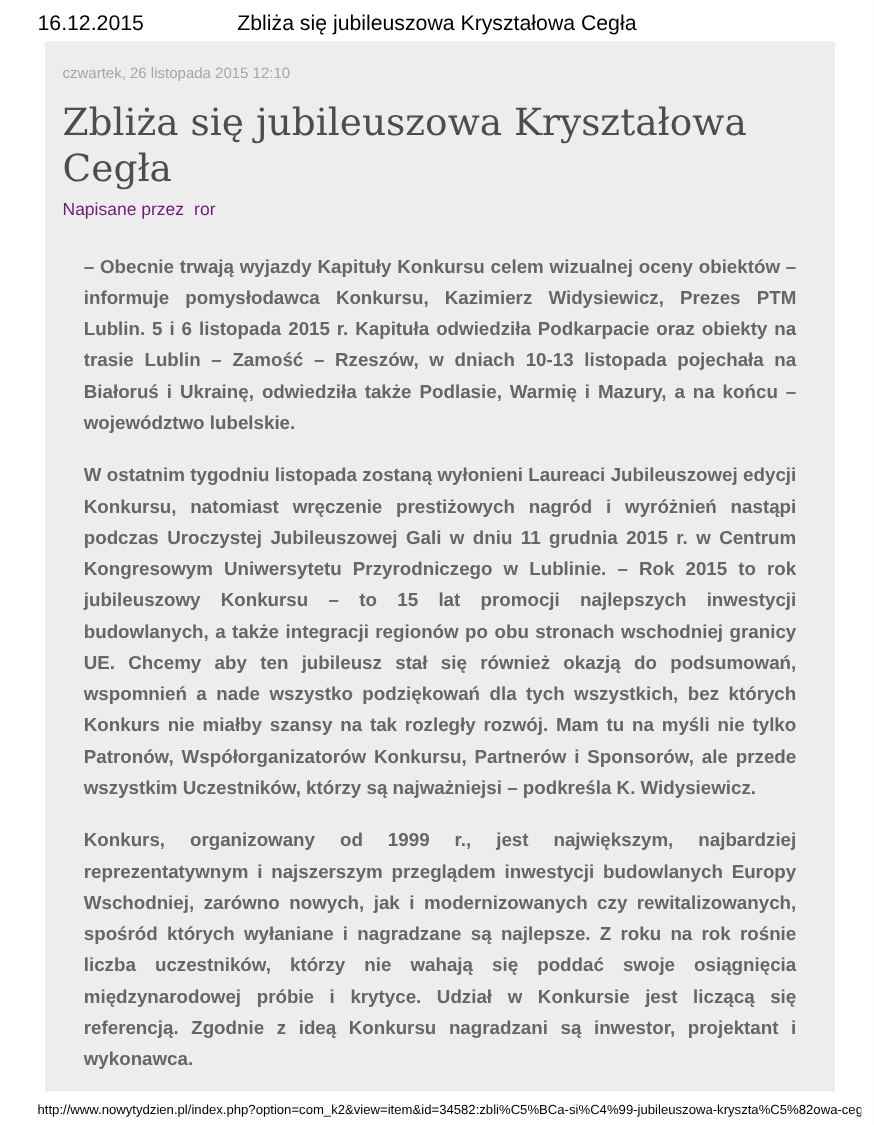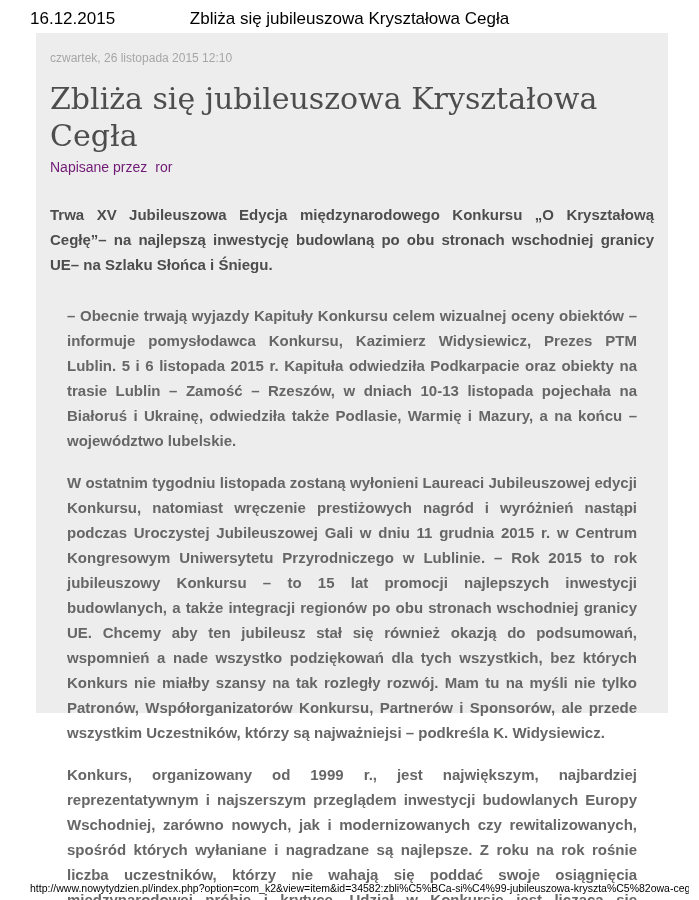--- a/index.html
+++ b/index.html
@@ -34,21 +34,21 @@
     width: 100%;
     text-align: center;
   }
 
   
   .content-box {
     position: absolute;
     left: 36px;
     top: 33px;
     width: 632px;
-    height: 680px;
+    height: 840px;
     background: #ededed;
     box-sizing: border-box;
     padding: 15px 14px 0 14px;
   }
 
   .timestamp {
     font-size: 12px;
     color: #a6a6a6;
     margin: 3px 0 0 0;
   }
@@ -114,21 +114,20 @@
 
 <div class="content-box">
   <div class="timestamp">czwartek, 26 listopada 2015 12:10</div>
 
   <h1 class="article-title">Zbliża się jubileuszowa Kryształowa Cegła</h1>
 
   <div class="byline">
     <span>Napisane przez</span><span class="author">ror</span>
   </div>
 
-  <p class="lead">Trwa XV Jubileuszowa Edycja międzynarodowego Konkursu „O Kryształową Cegłę”– na najlepszą inwestycję budowlaną po obu stronach wschodniej granicy UE– na Szlaku Słońca i Śniegu.</p>
 
   <div class="body-text">
     <p>– Obecnie trwają wyjazdy Kapituły Konkursu celem wizualnej oceny obiektów – informuje pomysłodawca Konkursu, Kazimierz Widysiewicz, Prezes PTM Lublin. 5 i 6 listopada 2015 r. Kapituła odwiedziła Podkarpacie oraz obiekty na trasie Lublin – Zamość – Rzeszów, w dniach 10-13 listopada pojechała na Białoruś i Ukrainę, odwiedziła także Podlasie, Warmię i Mazury, a na końcu – województwo lubelskie.</p>
     <p>W ostatnim tygodniu listopada zostaną wyłonieni Laureaci Jubileuszowej edycji Konkursu, natomiast wręczenie prestiżowych nagród i wyróżnień nastąpi podczas Uroczystej Jubileuszowej Gali w dniu 11 grudnia 2015 r. w Centrum Kongresowym Uniwersytetu Przyrodniczego w Lublinie. – Rok 2015 to rok jubileuszowy Konkursu – to 15 lat promocji najlepszych inwestycji budowlanych, a także integracji regionów po obu stronach wschodniej granicy UE. Chcemy aby ten jubileusz stał się również okazją do podsumowań, wspomnień a nade wszystko podziękowań dla tych wszystkich, bez których Konkurs nie miałby szansy na tak rozległy rozwój. Mam tu na myśli nie tylko Patronów, Współorganizatorów Konkursu, Partnerów i Sponsorów, ale przede wszystkim Uczestników, którzy są najważniejsi – podkreśla K. Widysiewicz.</p>
     <p>Konkurs, organizowany od 1999 r., jest największym, najbardziej reprezentatywnym i najszerszym przeglądem inwestycji budowlanych Europy Wschodniej, zarówno nowych, jak i modernizowanych czy rewitalizowanych, spośród których wyłaniane i nagradzane są najlepsze. Z roku na rok rośnie liczba uczestników, którzy nie wahają się poddać swoje osiągnięcia międzynarodowej próbie i krytyce. Udział w Konkursie jest liczącą się referencją. Zgodnie z ideą Konkursu nagradzani są inwestor, projektant i wykonawca.</p>
   </div>
 </div>
 
 <div class="print-footer">
   <span>http://www.nowytydzien.pl/index.php?option=com_k2&amp;view=item&amp;id=34582:zbli%C5%BCa-si%C4%99-jubileuszowa-kryszta%C5%82owa-ceg%C5%82a&amp;It…</span>

